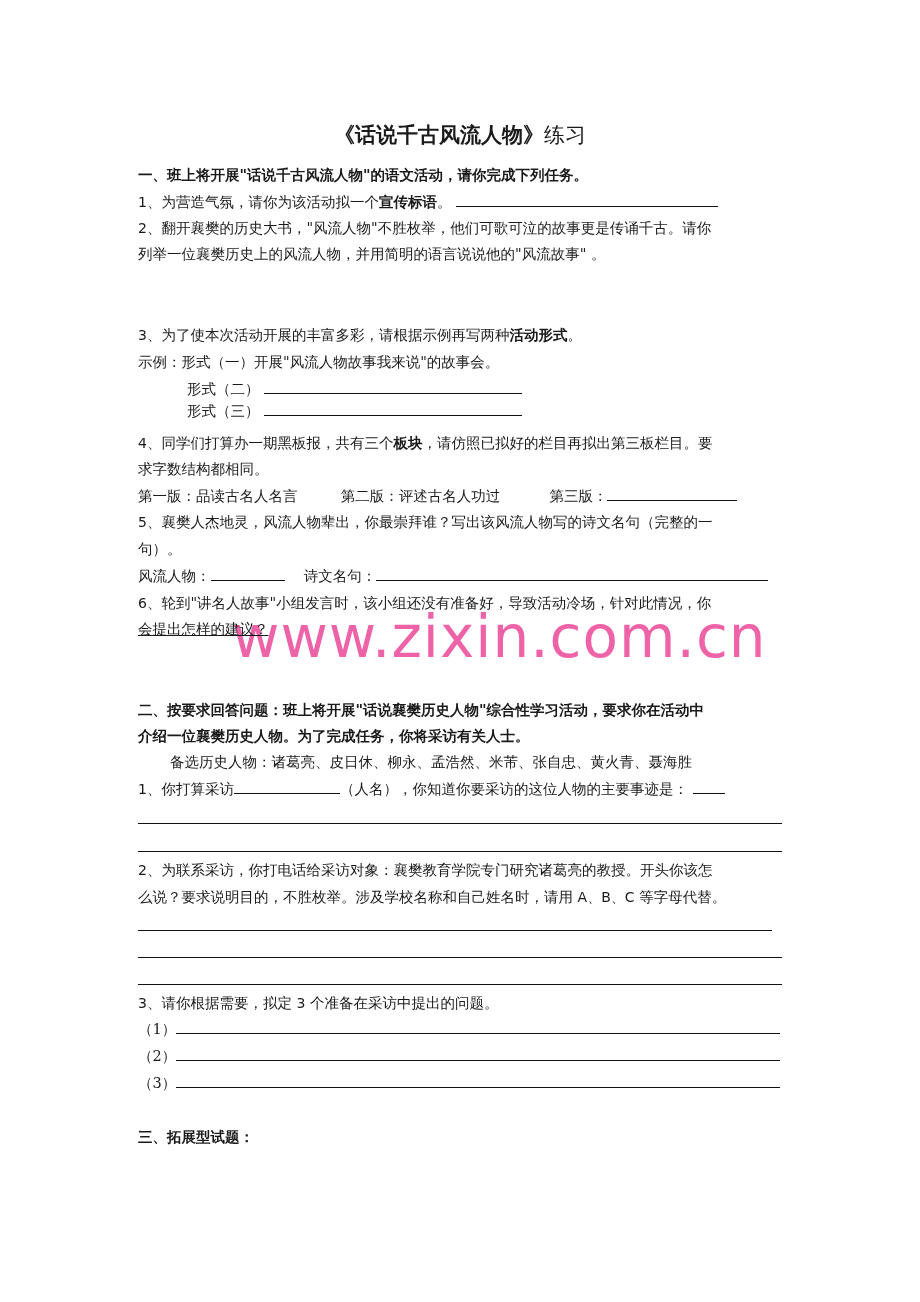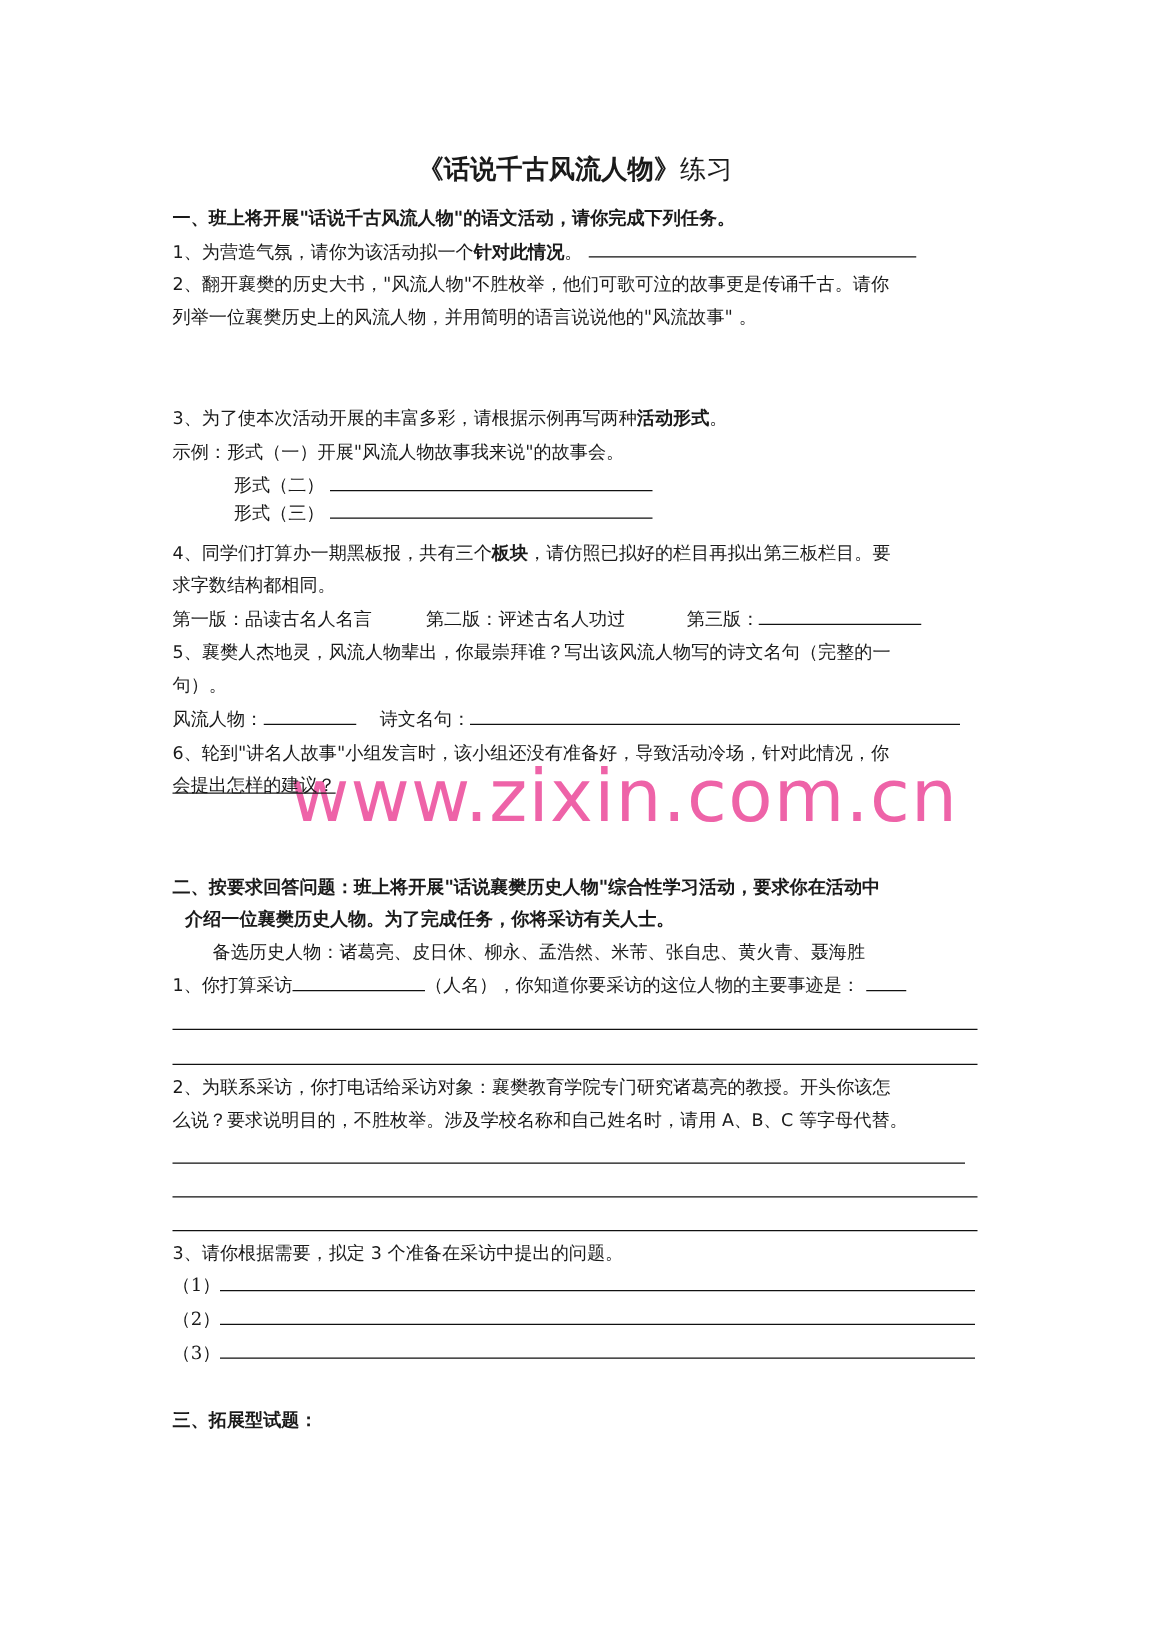--- a/index.html
+++ b/index.html
@@ -23,21 +23,21 @@
 
   <div class="watermark">www.zixin.com.cn</div>
 
   <div class="title">
     <b>《话说千古风流人物》</b><span>练习</span>
   </div>
 
   <div class="line b" style="top:162px;">一、班上将开展"话说千古风流人物"的语文活动，请你完成下列任务。</div>
 
   <div class="line" style="top:189px;">
-    <span class="num">1</span><span>、为营造气氛，请你为该活动拟一个</span><span class="b">针对此情况</span><span>。</span>
+    <span class="num">1</span><span>、为营造气氛，请你为该活动拟一个</span><span class="b">宣传标语</span><span>。</span>
     <span class="blank" style="width:262px;"></span>
   </div>
 
   <div class="line" style="top:215px;">
     <span class="num">2</span><span>、翻开襄樊的历史大书，"风流人物"不胜枚举，他们可歌可泣的故事更是传诵千古。请你</span>
   </div>
   <div class="line" style="top:241px;">列举一位襄樊历史上的风流人物，并用简明的语言说说他的"风流故事" 。</div>
 
   <div class="line" style="top:322px;">
     <span class="num">3</span><span>、为了使本次活动开展的丰富多彩，请根据示例再写两种</span><span class="b">活动形式</span><span>。</span>
@@ -73,21 +73,21 @@
     <span style="display:inline-block;width:10px;"></span>
     <span>诗文名句：</span><span class="blank" style="width:392px;"></span>
   </div>
 
   <div class="line" style="top:590px;">
     <span class="num">6</span><span>、轮到"讲名人故事"小组发言时，该小组还没有准备好，导致活动冷场，针对此情况，你</span>
   </div>
   <div class="line" style="top:616px;text-decoration:underline;">会提出怎样的建议？</div>
 
   <div class="line b" style="top:697px;">二、按要求回答问题：班上将开展"话说襄樊历史人物"综合性学习活动，要求你在活动中</div>
-  <div class="line b" style="top:723px;margin-left:10px;">介绍一位襄樊历史人物。为了完成任务，你将采访有关人士。</div>
+  <div class="line b" style="top:723px;">介绍一位襄樊历史人物。为了完成任务，你将采访有关人士。</div>
   <div class="line" style="top:749px; left:170px;">备选历史人物：诸葛亮、皮日休、柳永、孟浩然、米芾、张自忠、黄火青、聂海胜</div>
 
   <div class="line" style="top:776px;">
     <span class="num">1</span><span>、你打算采访</span><span class="blank" style="width:106px;"></span><span>（人名），你知道你要采访的这位人物的主要事迹是：</span>
     <span class="blank" style="width:32px;"></span>
   </div>
   <div class="rule" style="top:823px; width:644px;"></div>
   <div class="rule" style="top:851px; width:644px;"></div>
 
   <div class="line" style="top:857px;">

